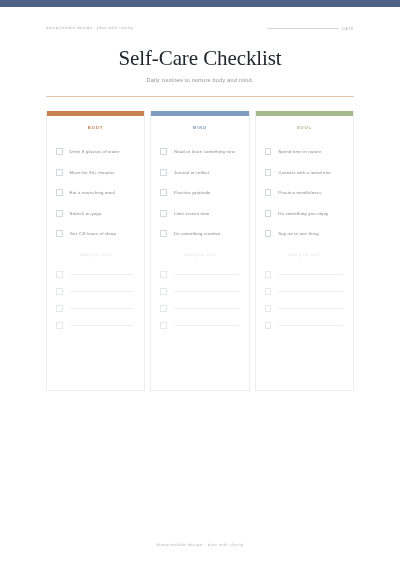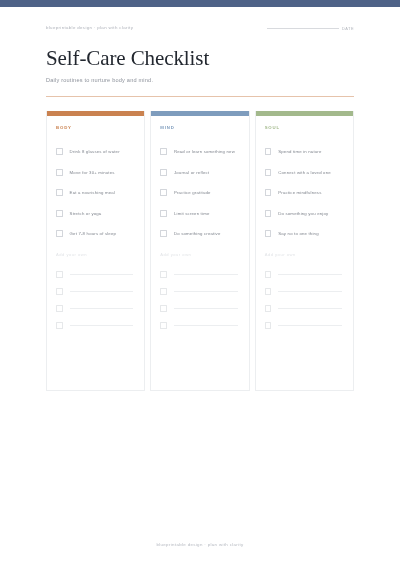--- a/index.html
+++ b/index.html
@@ -26,20 +26,21 @@
     width: 400px;
     height: 7px;
     background: #4e6287;
   }
   .content {
     position: absolute;
     top: 7px; left: 0;
     width: 400px;
     padding: 0 46px;
     box-sizing: border-box;
+    text-align: center;
   }
 
   
   .header-row {
     display: flex;
     align-items: flex-end;
     justify-content: space-between;
     padding-top: 19px;
   }
   .brand {

